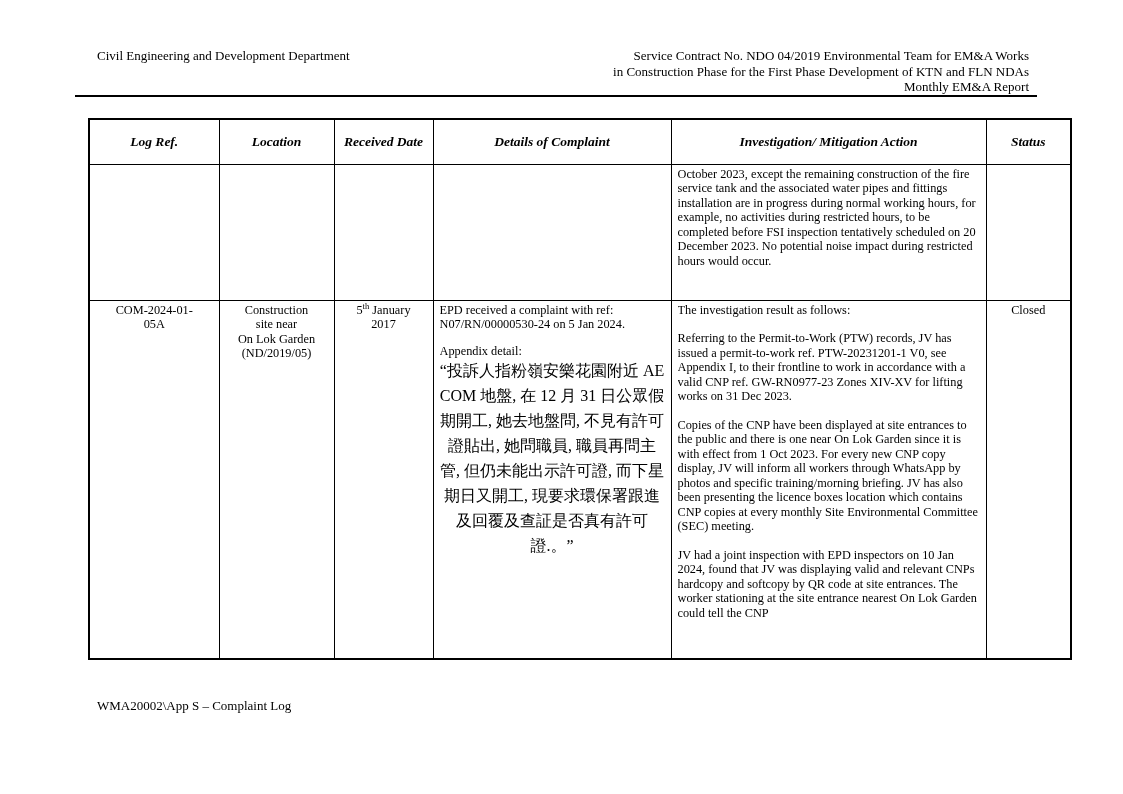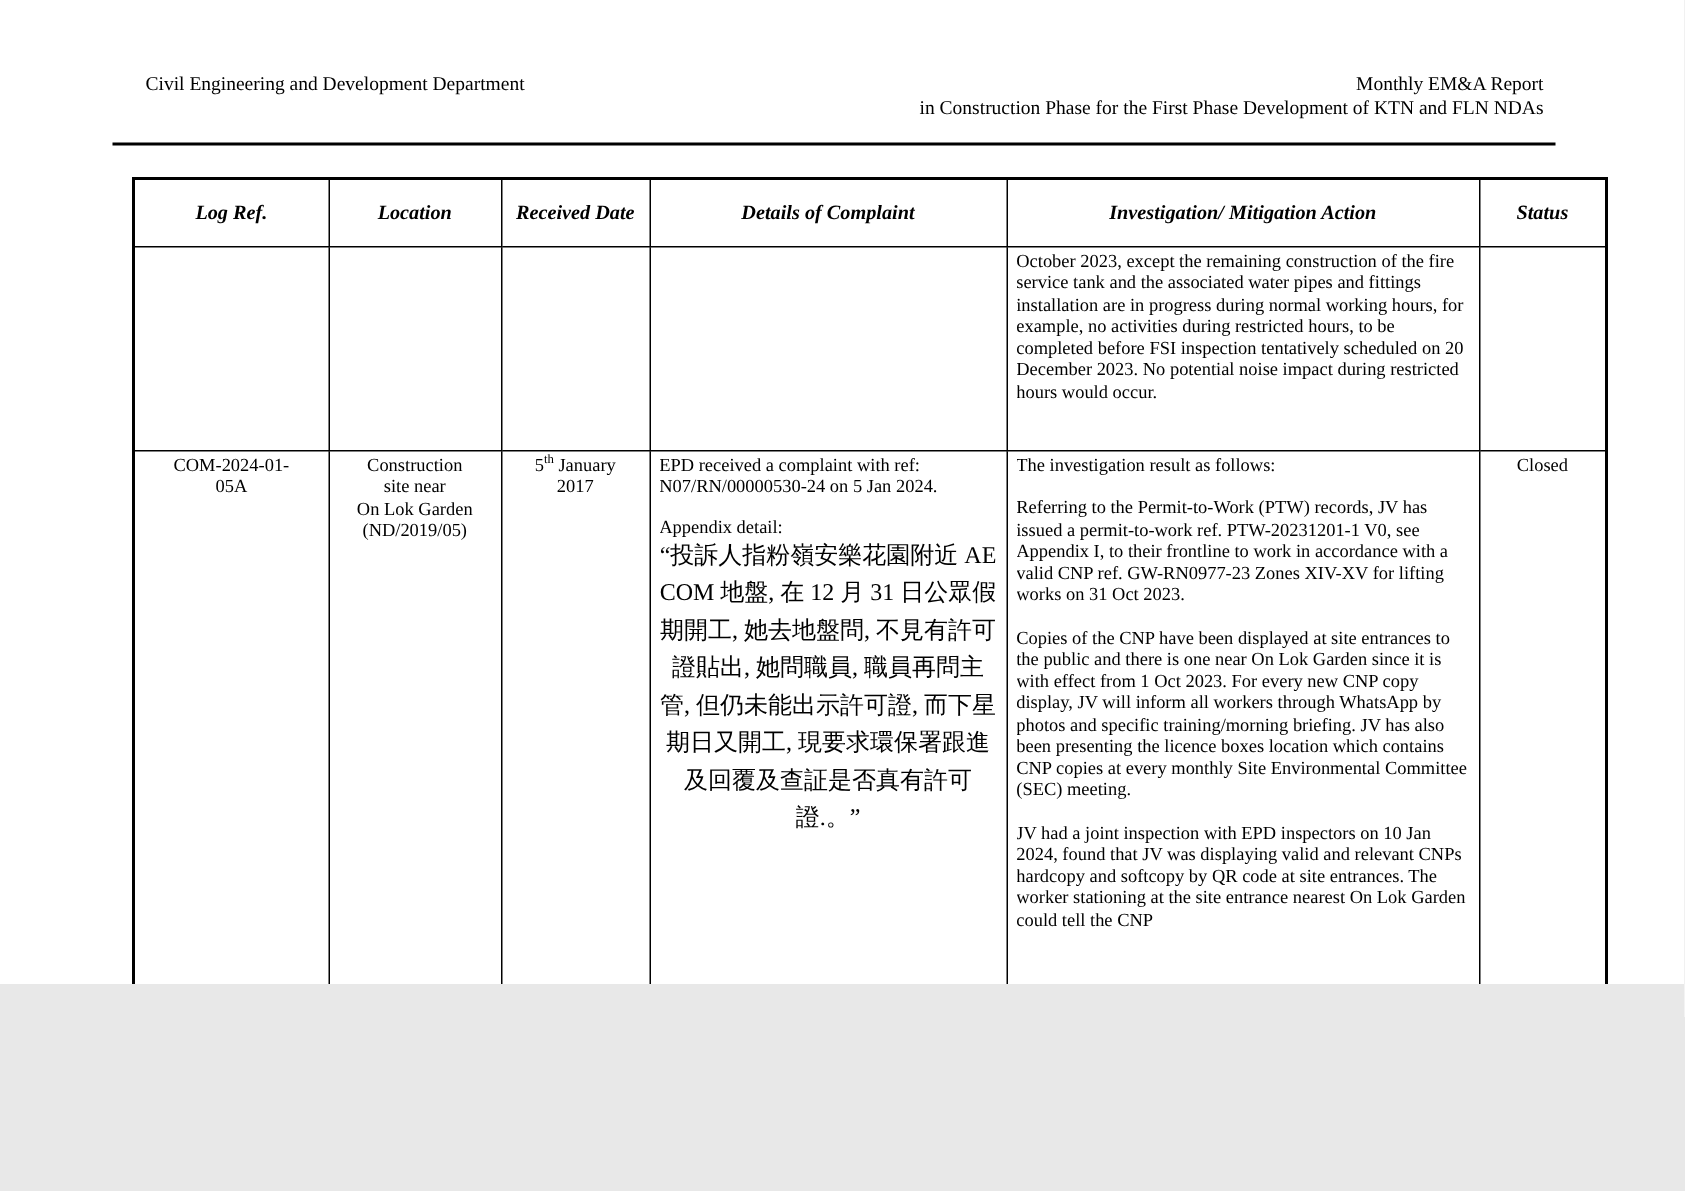--- a/index.html
+++ b/index.html
@@ -1,21 +1,21 @@
 <!DOCTYPE html>
 <html><head>
 <meta charset="utf-8">
 <style>
   * { margin: 0; padding: 0; box-sizing: border-box; }
   html, body { background: #e8e8e8; }
   body { font-family: "Liberation Serif", "DejaVu Serif", serif; color: #000; }
   .page {
     position: relative;
     width: 1123px;
-    height: 656px;
+    height: 794px;
     background: #fff;
     margin: 0 auto;
     overflow: hidden;
   }
 
   
   .hdr-left {
     position: absolute;
     left: 97px; top: 48px;
     font-size: 13px;
@@ -103,22 +103,23 @@
     margin-left: 44px;
   }
 </style>
 </head>
 <body>
 
 <div class="page">
 
   <div class="hdr-left">Civil Engineering and Development Department</div>
   <div class="hdr-right">
+    <div>Service Contract No. NDO 04/2019 Environmental Team for EM&amp;A Works</div>
+    <div>in Construction Phase for the First Phase Development of KTN and FLN NDAs</div>
     <div>Monthly EM&amp;A Report</div>
-    <div>in Construction Phase for the First Phase Development of KTN and FLN NDAs</div>
   </div>
   <div class="hdr-rule"></div>
 
   <table class="log">
     <colgroup>
       <col class="c-logref">
         <col class="c-location">
         <col class="c-recdate">
       <col class="c-details">
         <col class="c-invest">
@@ -162,21 +163,21 @@
       <td>
         <div class="clip-tall">
           <div class="details-intro">EPD received a complaint with ref: N07/RN/00000530-24 on 5 Jan 2024.</div>
           <div>Appendix detail:</div>
           <div class="chinese">“投訴人指粉嶺安樂花園附近 AECOM 地盤, 在 12 月 31 日公眾假期開工, 她去地盤問, 不見有許可證貼出, 她問職員, 職員再問主管, 但仍未能出示許可證, 而下星期日又開工, 現要求環保署跟進及回覆及查証是否真有許可證.。”</div>
         </div>
       </td>
       <td>
         <div class="clip-tall">
           <div class="para">The investigation result as follows:</div>
-          <div class="para">Referring to the Permit-to-Work (PTW) records, JV has issued a permit-to-work ref. PTW-20231201-1 V0, see Appendix I, to their frontline to work in accordance with a valid CNP ref. GW-RN0977-23 Zones XIV-XV for lifting works on 31 Oct 2023.</div>
+          <div class="para">Referring to the Permit-to-Work (PTW) records, JV has issued a permit-to-work ref. PTW-20231201-1 V0, see Appendix I, to their frontline to work in accordance with a valid CNP ref. GW-RN0977-23 Zones XIV-XV for lifting works on 31 Dec 2023.</div>
           <div class="para">Copies of the CNP have been displayed at site entrances to the public and there is one near On Lok Garden since it is with effect from 1 Oct 2023. For every new CNP copy display, JV will inform all workers through WhatsApp by photos and specific training/morning briefing. JV has also been presenting the licence boxes location which contains CNP copies at every monthly Site Environmental Committee (SEC) meeting.</div>
           <div class="para">JV had a joint inspection with EPD inspectors on 10 Jan 2024, found that JV was displaying valid and relevant CNPs hardcopy and softcopy by QR code at site entrances. The worker stationing at the site entrance nearest On Lok Garden could tell the CNP</div>
         </div>
       </td>
       <td class="cell-center">
         <span>Closed</span>
       </td>
     </tr>
   </tbody>
     </table>

